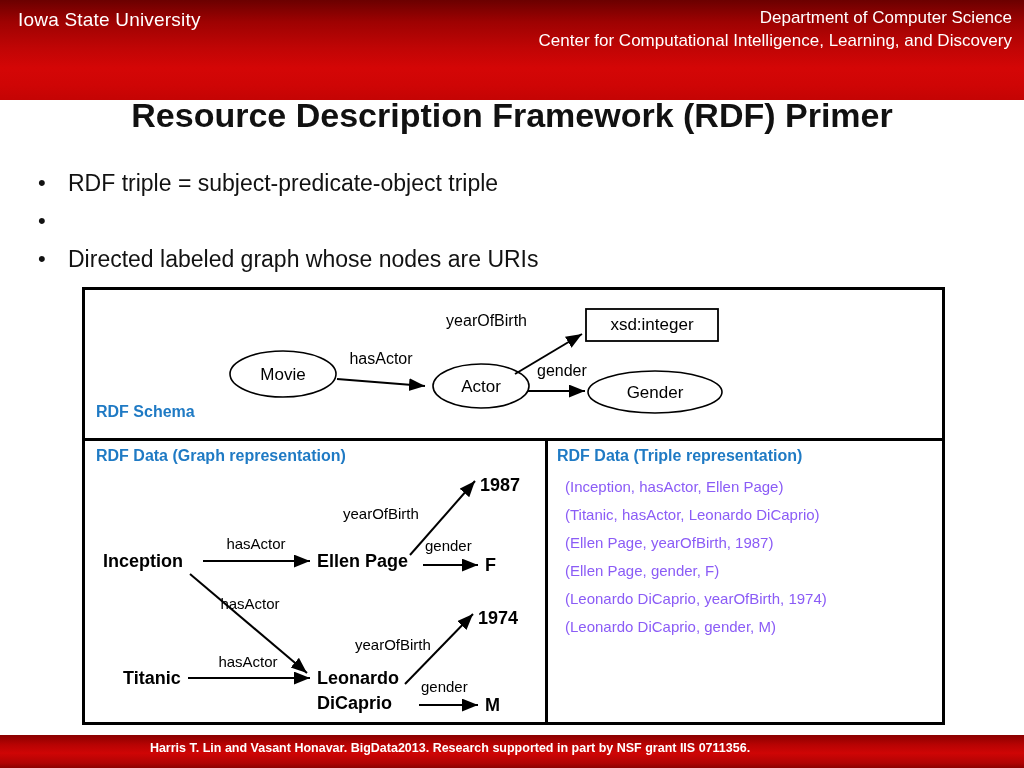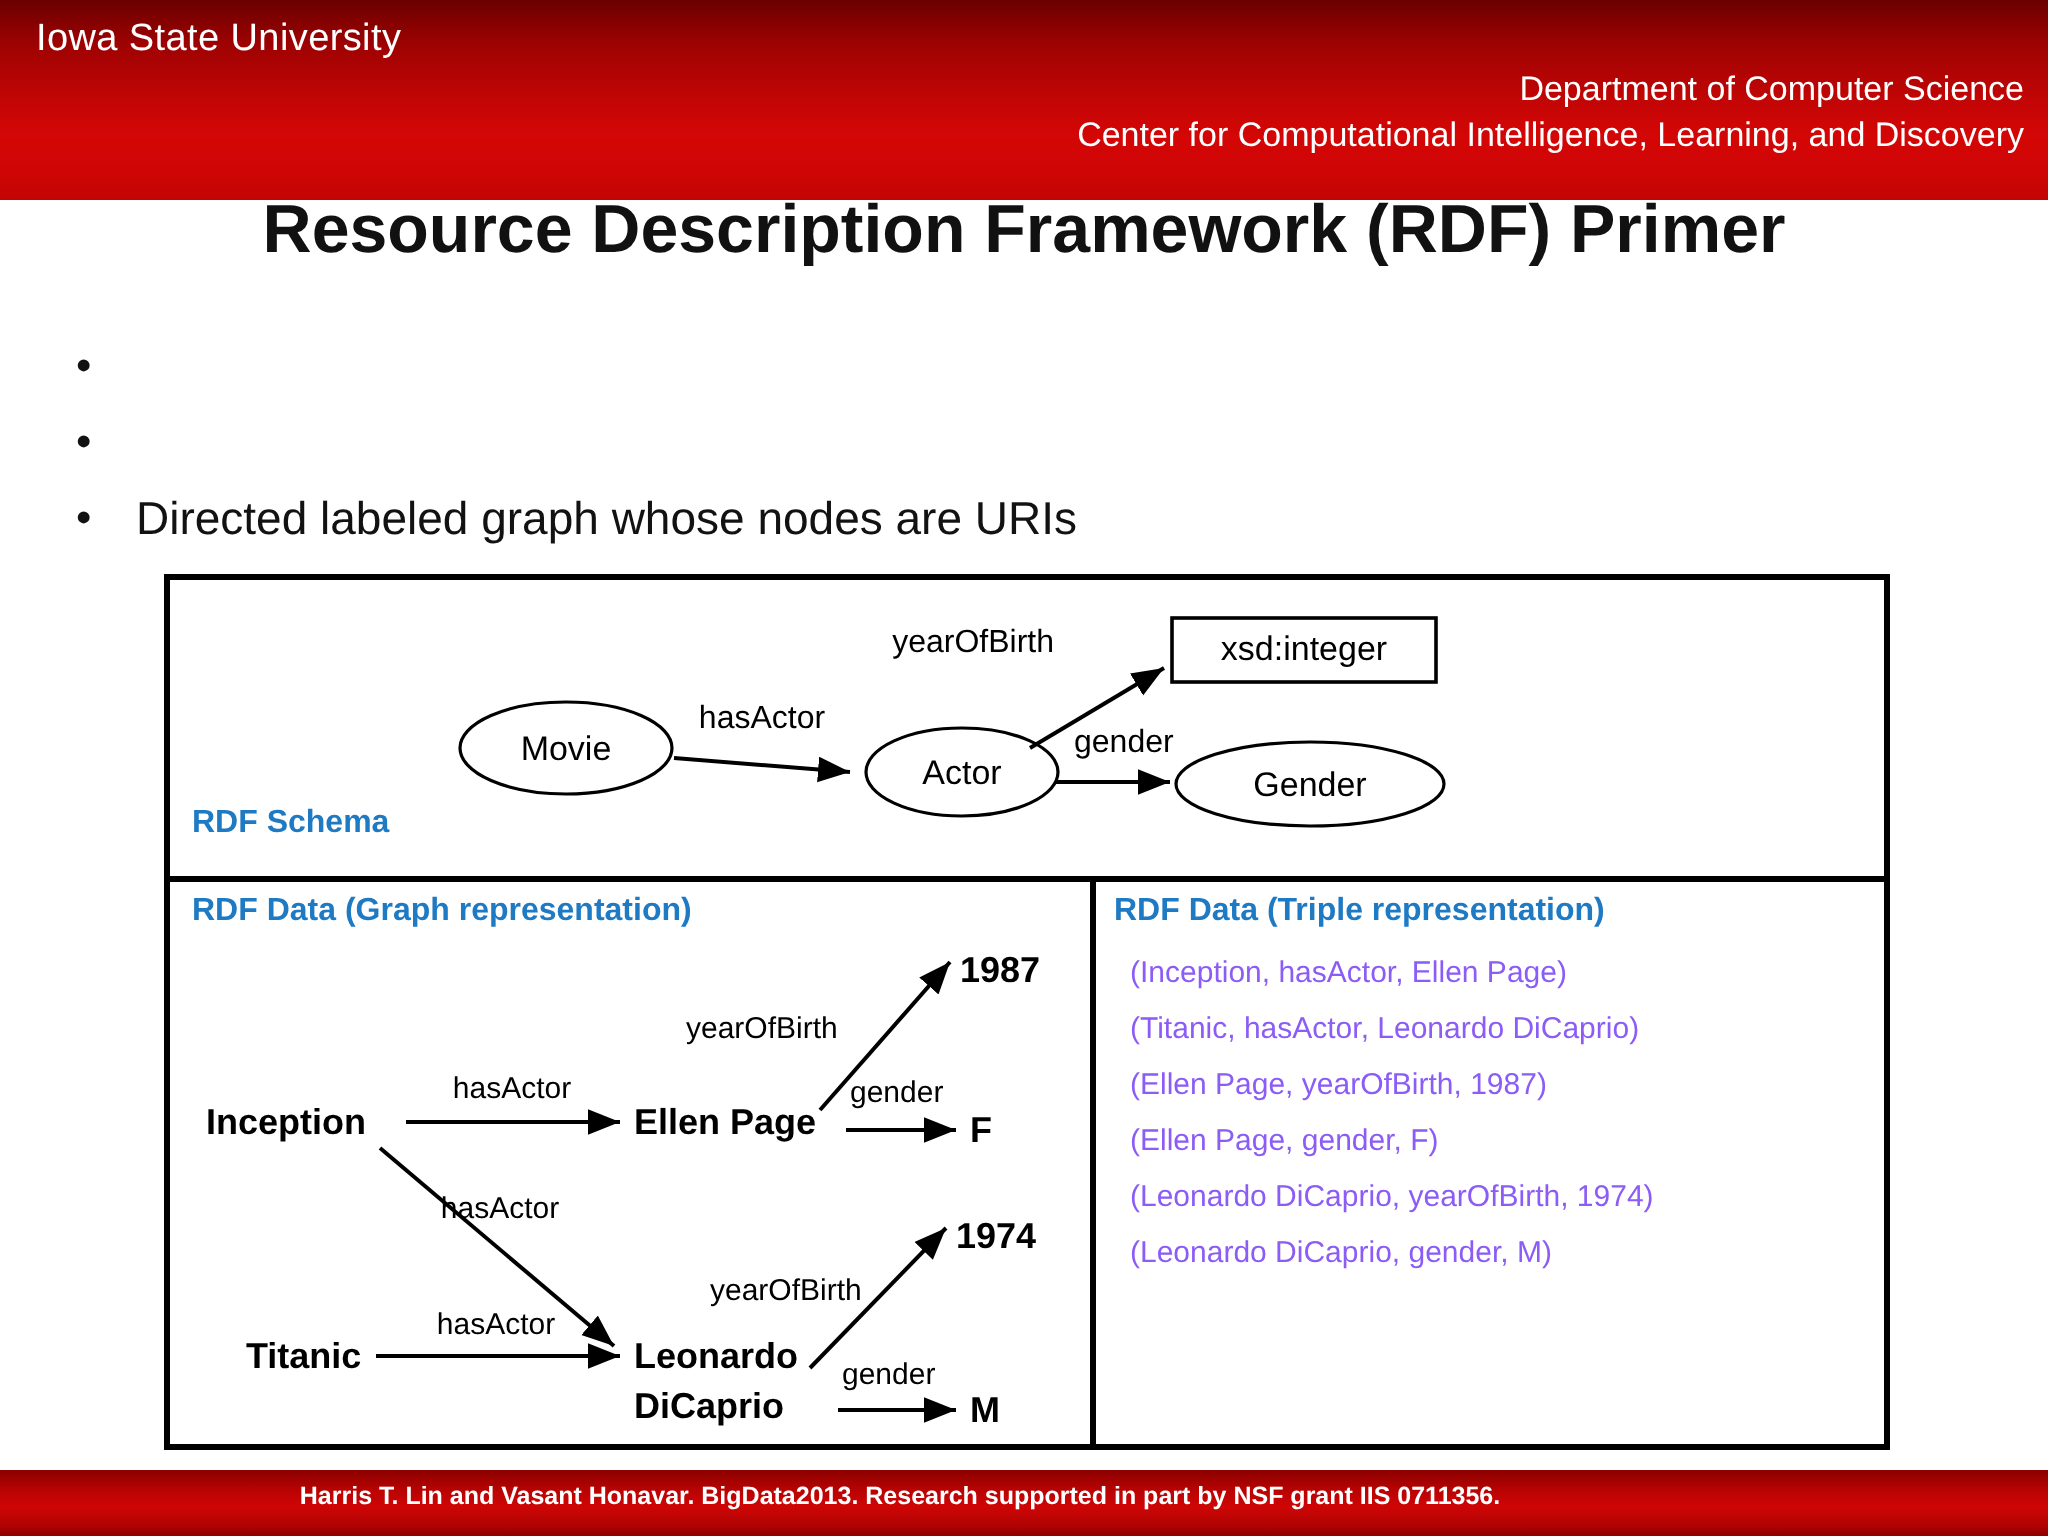--- a/index.html
+++ b/index.html
@@ -33,21 +33,21 @@
     color: #ffffff;
     letter-spacing: 0.2px;
   }
   .header-right {
     position: absolute;
     right: 12px;
     top: 6px;
     text-align: right;
     color: #ffffff;
   }
-  .header-right .line1 { font-size: 17px; line-height: 23px; margin-top: 27px; }
+  .header-right .line1 { font-size: 17px; line-height: 23px; }
   .header-right .line2 { font-size: 17px; line-height: 23px; }
 
   
   .slide-title {
     position: absolute;
     left: 0; top: 96px;
     width: 1024px;
     text-align: center;
     font-size: 34px;
     color: #111111;
@@ -211,20 +211,21 @@
     <div class="line1">Department of Computer Science</div>
     <div class="line2">Center for Computational Intelligence, Learning, and Discovery</div>
   </div>
 </div>
 
 <div class="slide-title">Resource Description Framework (RDF) Primer</div>
 
 <div class="bullets">
   <div class="bullet">
     <span class="dot">•</span>
+    <span>RDF triple = subject-predicate-object triple</span>
   </div>
   <div class="bullet">
     <span class="dot">•</span>
   </div>
   <div class="bullet">
     <span class="dot">•</span>
     <span>Directed labeled graph whose nodes are URIs</span>
   </div>
 </div>
 

